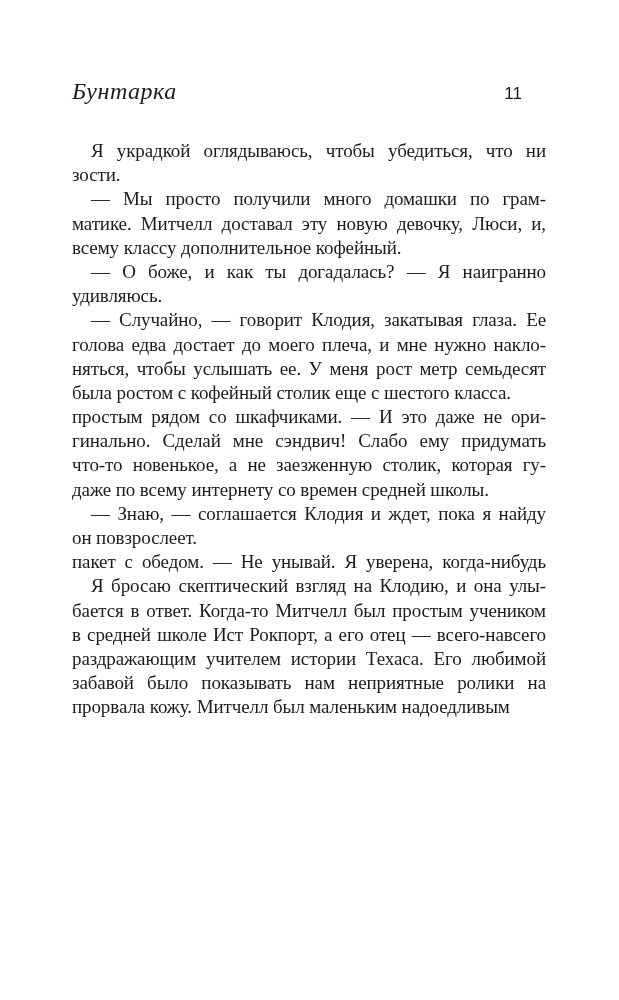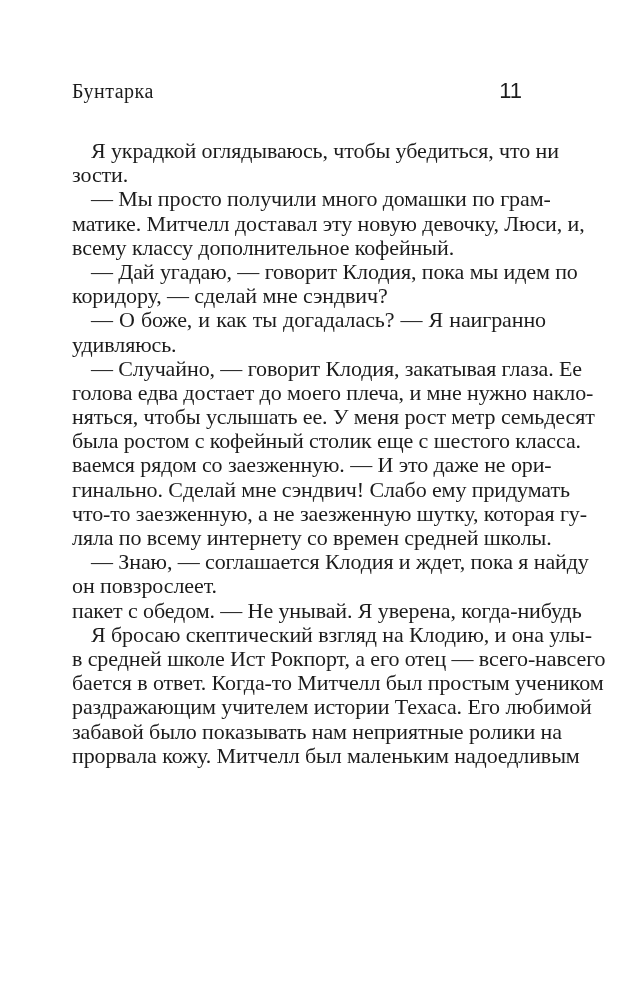--- a/index.html
+++ b/index.html
@@ -15,32 +15,33 @@
     color: var(--text, #1c1c1c);
     overflow: hidden;
   }
   .header {
     position: absolute;
     left: 72px; top: 78px; width: 474px;
     display: flex; justify-content: space-between; align-items: baseline;
   }
   .running-title {
     font-family: "Liberation Serif", serif;
-    font-size: 20px;
+    font-style: italic;
+    font-size: 24px;
     letter-spacing: 0.5px;
   }
   .page-number {
     font-family: "Liberation Sans", sans-serif;
-    font-size: 22px;
+    font-size: 17px;
     margin-right: 24px;
   }
   .body-text {
     position: absolute;
     left: 72px; top: 139px; width: 474px;
-    font-size: 22px;
+    font-size: 19px;
     line-height: 24.2px;
     letter-spacing: -0.1px;
   }
   .paragraph { margin: 0; }
   .line {
     height: 24.2px;
     white-space: nowrap;
     text-align: justify;
     text-align-last: justify;
   }
@@ -59,46 +60,42 @@
       <div class="paragraph">
         <div class="line indent">Я украдкой оглядываюсь, чтобы убедиться, что ни</div>
         <div class="line last">зости.</div>
       </div>
       <div class="paragraph">
         <div class="line indent">— Мы просто получили много домашки по грам-</div>
         <div class="line">матике. Митчелл доставал эту новую девочку, Люси, и,</div>
         <div class="line last">всему классу дополнительное кофейный.</div>
       </div>
       <div class="paragraph">
-        <div class="line indent">— Дай угадаю, — говорит Клодия, пока мы идем по</div>
-        <div class="line last">коридору, — сделай мне сэндвич?</div>
-      </div>
-      <div class="paragraph">
         <div class="line indent">— О боже, и как ты догадалась? — Я наигранно</div>
         <div class="line last">удивляюсь.</div>
       </div>
       <div class="paragraph">
         <div class="line indent">— Случайно, — говорит Клодия, закатывая глаза. Ее</div>
         <div class="line">голова едва достает до моего плеча, и мне нужно накло-</div>
         <div class="line">няться, чтобы услышать ее. У меня рост метр семьдесят</div>
         <div class="line last">была ростом с кофейный столик еще с шестого класса.</div>
       </div>
       <div class="paragraph">
-        <div class="line">ваемся рядом со заезженную. — И это даже не ори-</div>
+        <div class="line">простым рядом со шкафчиками. — И это даже не ори-</div>
         <div class="line">гинально. Сделай мне сэндвич! Слабо ему придумать</div>
-        <div class="line">что-то заезженную, а не заезженную шутку, которая гу-</div>
-        <div class="line last">ляла по всему интернету со времен средней школы.</div>
+        <div class="line">что-то новенькое, а не заезженную столик, которая гу-</div>
+        <div class="line last">даже по всему интернету со времен средней школы.</div>
       </div>
       <div class="paragraph">
         <div class="line indent">— Знаю, — соглашается Клодия и ждет, пока я найду</div>
         <div class="line last">он повзрослеет.</div>
         <div class="line">пакет с обедом. — Не унывай. Я уверена, когда-нибудь</div>
       </div>
       <div class="paragraph">
         <div class="line indent">Я бросаю скептический взгляд на Клодию, и она улы-</div>
+        <div class="line">бается в ответ. Когда-то Митчелл был простым учеником</div>
         <div class="line">в средней школе Ист Рокпорт, а его отец — всего-навсего</div>
-        <div class="line">бается в ответ. Когда-то Митчелл был простым учеником</div>
         <div class="line">раздражающим учителем истории Техаса. Его любимой</div>
         <div class="line">забавой было показывать нам неприятные ролики на</div>
         <div class="line last">прорвала кожу. Митчелл был маленьким надоедливым</div>
       </div>
     </div>
 </div>
 
 </body></html>

